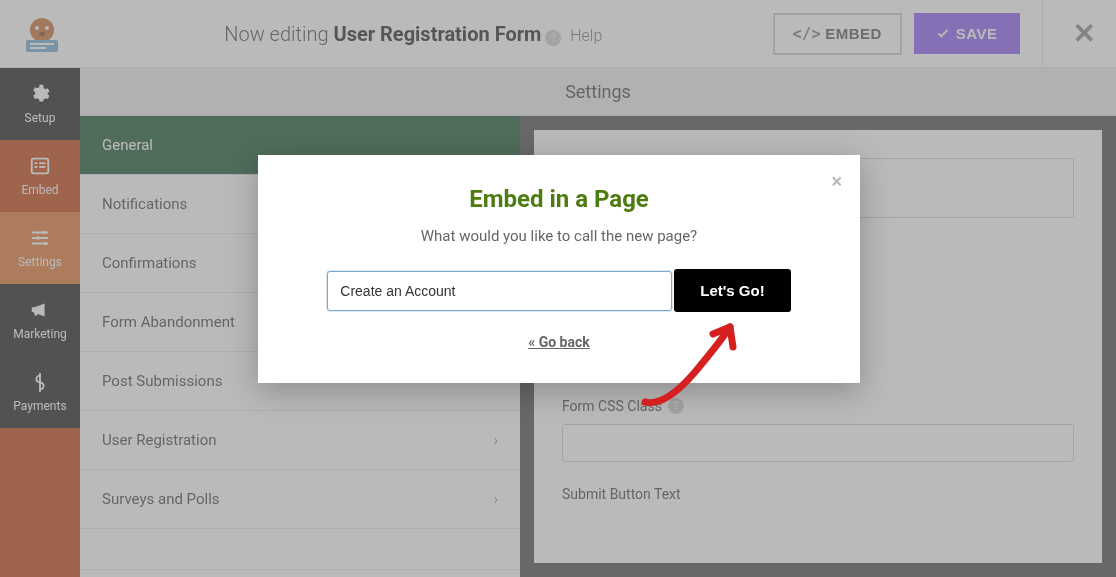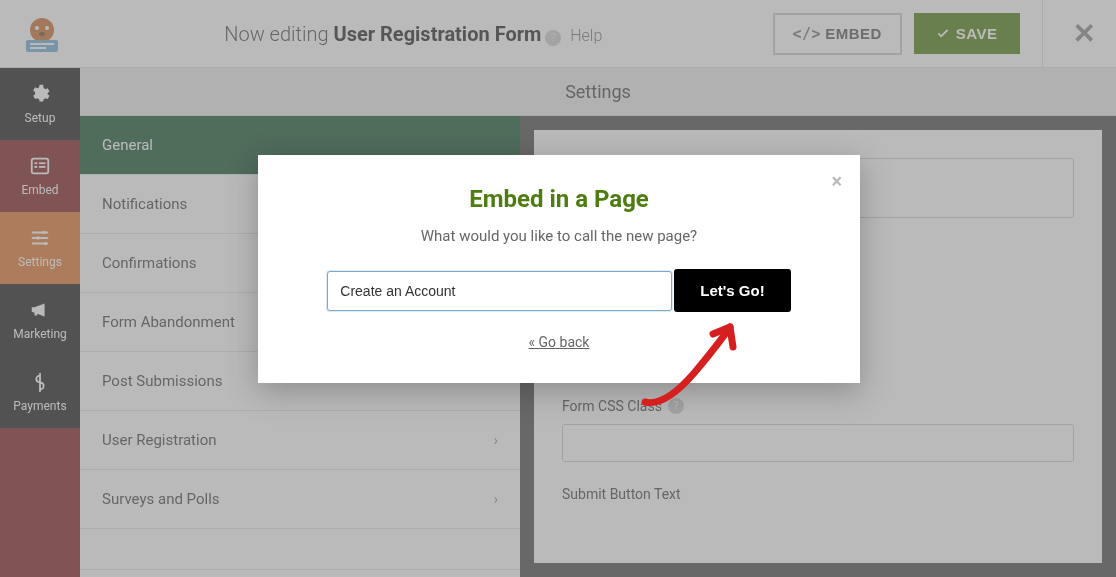--- a/index.html
+++ b/index.html
@@ -6,28 +6,28 @@
     body { font-family: -apple-system, BlinkMacSystemFont, "Segoe UI", Roboto, Arial, sans-serif; width: 1116px; height: 577px; overflow: hidden; position: relative; background: #f1f1f1; }
     
     .topbar { height: 68px; background: #fff; border-bottom: 1px solid #ddd; display: flex; align-items: center; padding: 0 12px; position: relative; }
     .logo { width: 60px; height: 50px; display: flex; align-items: center; justify-content: center; }
     .logo svg { width: 48px; height: 48px; }
     .editing-text { flex: 1; text-align: center; font-size: 20px; color: #444; font-weight: 300; }
     .editing-text b { font-weight: 700; color: #222; }
     .help-icon { display: inline-block; width: 16px; height: 16px; background: #ccc; border-radius: 50%; color: #fff; font-size: 11px; text-align: center; line-height: 16px; margin: 0 4px; }
     .help-link { color: #737373; font-size: 16px; margin-right: 18px; text-decoration: none; }
     .btn-embed { border: 2px solid #ccc; background: #fff; padding: 10px 18px; font-size: 15px; font-weight: 600; color: #555; cursor: pointer; letter-spacing: 0.5px; }
-    .btn-save { background: #4d7c0f; color: #fff; border: none; padding: 12px 22px; font-size: 15px; font-weight: 600; cursor: pointer; margin-left: 12px; letter-spacing: 0.5px; }
+    .btn-save { background: #8b5cf6; color: #fff; border: none; padding: 12px 22px; font-size: 15px; font-weight: 600; cursor: pointer; margin-left: 12px; letter-spacing: 0.5px; }
     .btn-save svg { width: 14px; height: 14px; vertical-align: -2px; margin-right: 6px; }
     .close-top { font-size: 28px; color: #888; margin-left: 30px; margin-right: 8px; cursor: pointer; font-weight: bold; }
     .top-divider { width: 1px; height: 68px; background: #ddd; margin-left: 22px; }
     
     .main { display: flex; height: 509px; }
     
-    .leftnav { width: 80px; background: #7f1d1d; display: flex; flex-direction: column; text-align: center; }
+    .leftnav { width: 80px; background: #c2410c; display: flex; flex-direction: column; text-align: center; }
     .leftnav-item { height: 72px; display: flex; flex-direction: column; align-items: center; justify-content: center; color: #fff; font-size: 12px; cursor: pointer; }
     .leftnav-item.dark { background: #1a1a1a; }
     .leftnav-item.active { background: #e27730; }
     .leftnav-item svg { width: 22px; height: 22px; margin-bottom: 6px; fill: #fff; }
     
     .settings-panel { flex: 1; background: #ebebeb; display: flex; flex-direction: column; }
     .settings-header { height: 48px; display: flex; align-items: center; justify-content: center; font-size: 18px; color: #444; background: #ebebeb; border-bottom: 1px solid #ddd; }
     .settings-body { flex: 1; display: flex; overflow: hidden; }
     
     .settings-side { width: 440px; background: #fff; overflow-y: auto; }
@@ -48,21 +48,21 @@
     
     .overlay { position: absolute; inset: 0; background: rgba(130,130,130,0.55); z-index: 50; }
     
     .modal { position: absolute; top: 155px; left: 258px; width: 602px; background: #fff; z-index: 100; box-shadow: 0 8px 30px rgba(0,0,0,0.25); padding: 30px 40px 32px; }
     .modal-close { position: absolute; top: 14px; right: 18px; color: #bbb; font-size: 20px; cursor: pointer; font-weight: bold; }
     .modal-title { text-align: center; font-size: 24px; font-weight: 700; color: #4d7c0f; margin-bottom: 14px; }
     .modal-sub { text-align: center; font-size: 15px; color: #666; margin-bottom: 24px; }
     .modal-row { display: flex; gap: 2px; align-items: center; justify-content: center; margin-bottom: 20px; }
     .modal-input { flex: 1; max-width: 345px; border: 1px solid #7aa9c9; border-radius: 3px; padding: 11px 12px; font-size: 14px; color: #333; box-shadow: 0 0 0 1px rgba(122,169,201,0.25); outline: none; }
     .modal-btn { background: #000000; color: #fff; border: none; border-radius: 3px; padding: 13px 26px; font-size: 15px; font-weight: 600; cursor: pointer; }
-    .modal-back { text-align: center; }
+    .modal-back { text-align: center; font-weight: bold; }
     .modal-back a { color: #666; font-size: 14px; text-decoration: underline; cursor: pointer; }
     
     .arrow-annotation { position: absolute; top: 312px; left: 625px; z-index: 200; pointer-events: none; }
   </style>
 </head>
 <body>
 
 <div class="overlay"></div>
 
 <div class="topbar">

